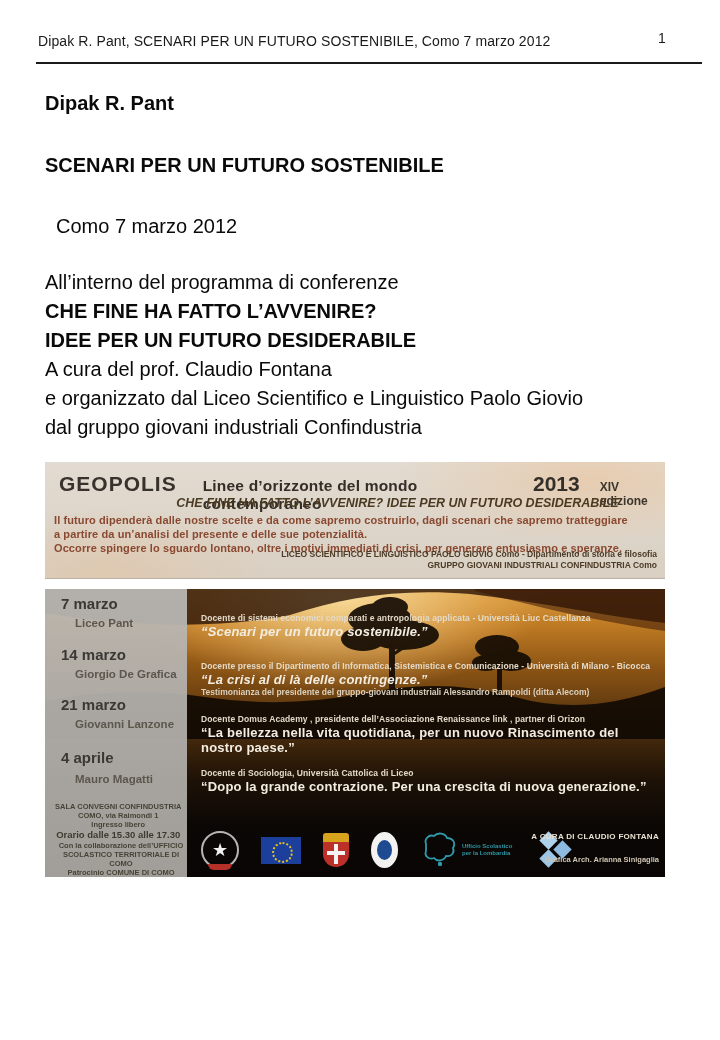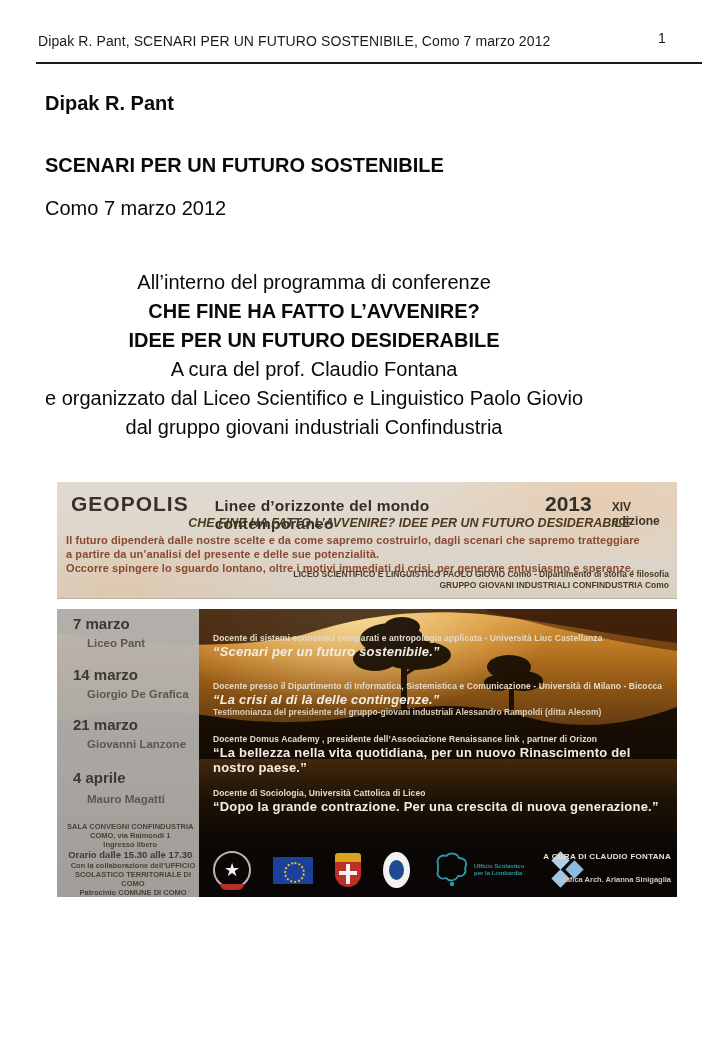--- a/index.html
+++ b/index.html
@@ -9,24 +9,24 @@
   }
   
   .running-header{position:absolute;left:38px;top:33px;font-size:14px;color:#1a1a1a;letter-spacing:.1px;}
   .page-number{position:absolute;left:658px;top:30px;font-size:14px;color:#1a1a1a;}
   .header-rule{position:absolute;left:36px;top:62px;width:666px;border-top:2px solid #1a1a1a;}
   
   .doc-line{position:absolute;left:45px;font-size:20px;line-height:24px;color:#0a0a0a;}
   .bold{font-weight:bold;}
   .doc-author{top:91px;}
   .doc-title{top:153px;}
-  .doc-date{top:196px;}
-  .doc-block{position:absolute;left:45px;top:268px;font-size:20px;line-height:29px;color:#0a0a0a;text-align:center;}
-  
-  .poster{position:absolute;left:57px;top:462px;width:645px;height:415px;margin-top:20px;}
+  .doc-date{top:214px;margin-left:11px;}
+  .doc-block{position:absolute;left:45px;top:268px;font-size:20px;line-height:29px;color:#0a0a0a;}
+  
+  .poster{position:absolute;left:45px;top:462px;width:645px;height:415px;}
   .poster-head{
     position:absolute;left:0;top:0;width:620px;height:117px;box-sizing:border-box;
     background:
       radial-gradient(ellipse 280px 90px at 88% 15%, rgba(235,195,155,.6), transparent 70%),
       radial-gradient(ellipse 240px 90px at 10% 95%, rgba(228,190,152,.45), transparent 70%),
       linear-gradient(180deg,#e2dbd1,#d9d0c3);
     border-bottom:1px solid #b9b1a4;
   }
   .head-row{position:absolute;left:14px;top:10px;display:flex;align-items:baseline;}
   .brand{font-size:21px;font-weight:bold;letter-spacing:1px;color:#37332c;}

